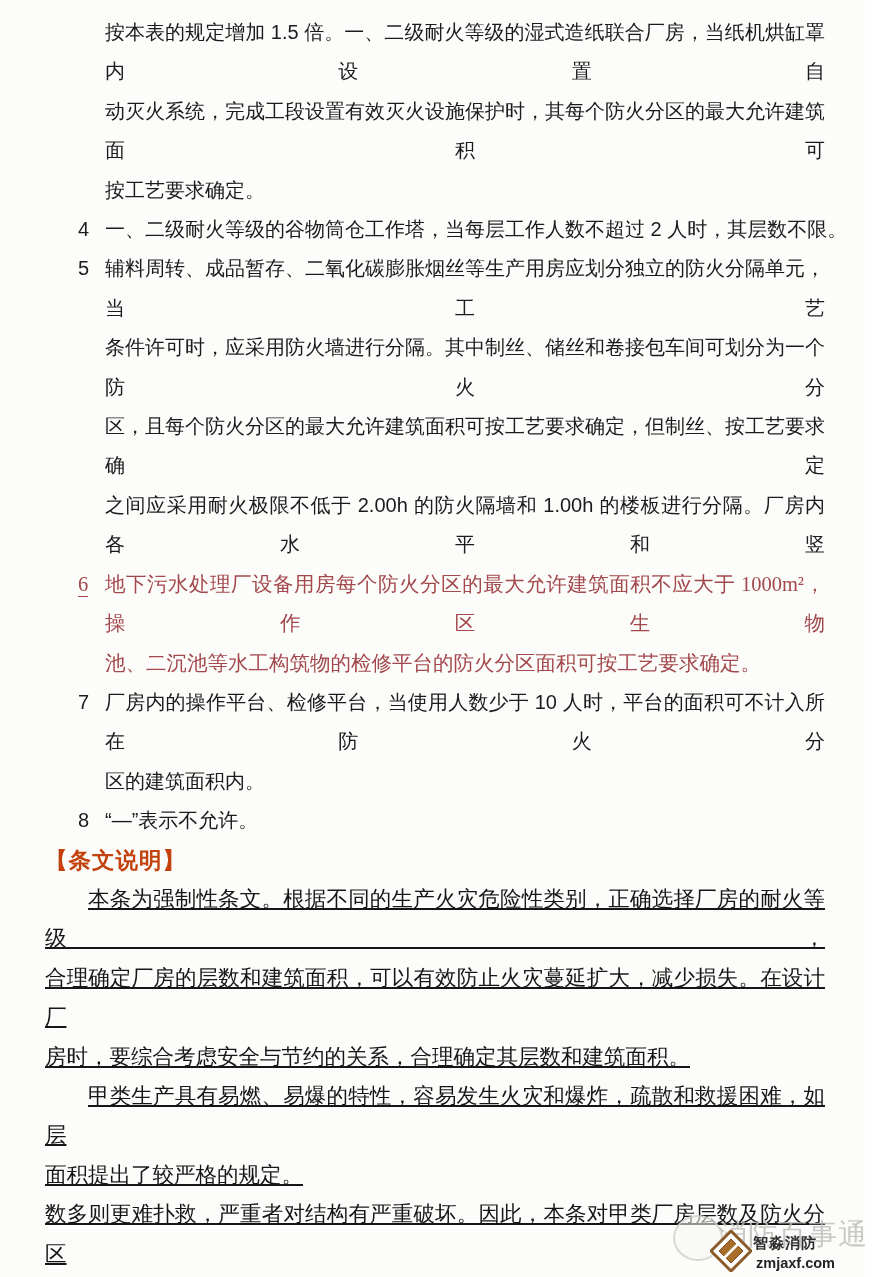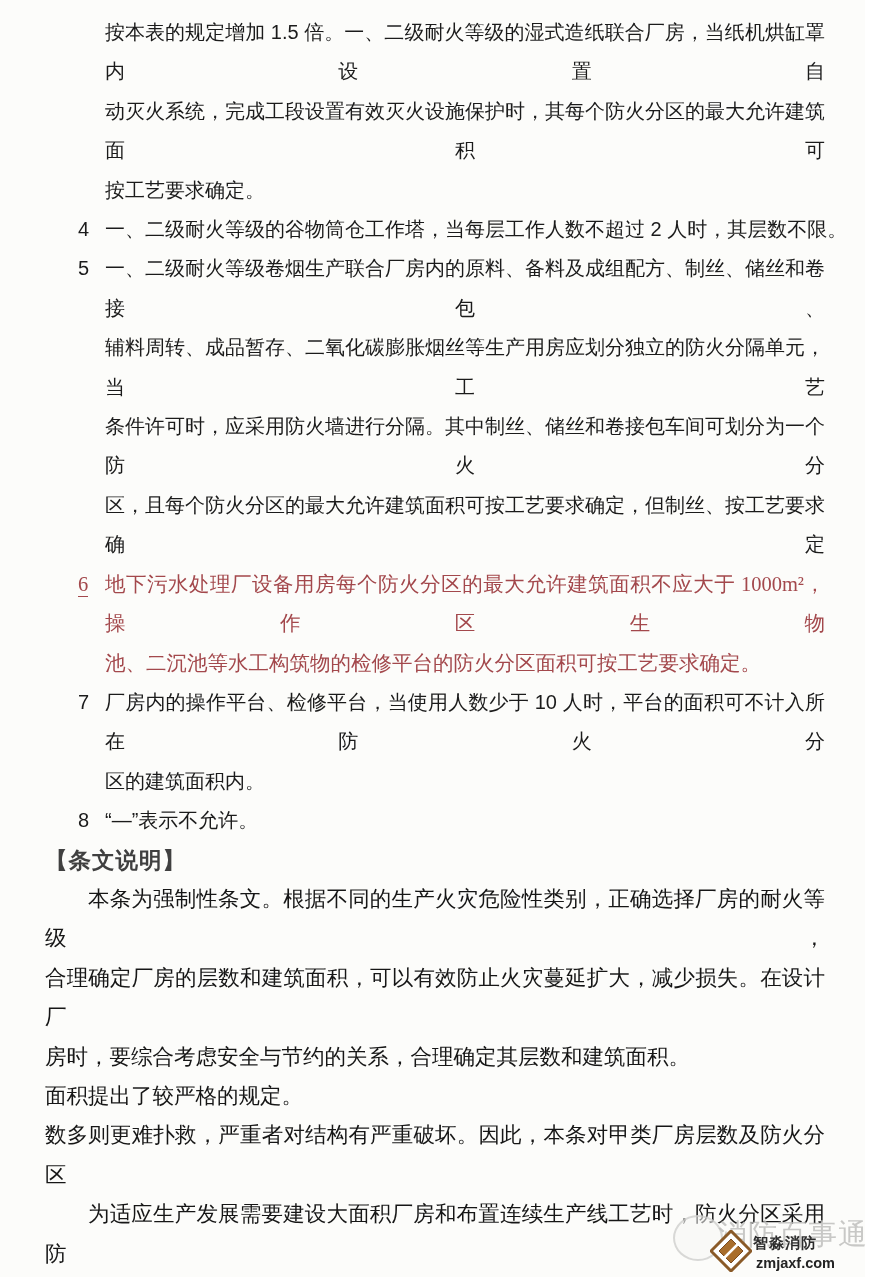--- a/index.html
+++ b/index.html
@@ -16,23 +16,23 @@
   .line.fill { white-space:normal; text-align:justify; text-align-last:justify; text-justify:inter-character; }
   
   .note { position:relative; padding-left:60px; font-size:20px; }
   .note .num { position:absolute; left:33px; top:0; line-height:39.4px; }
   
   .red { color:#a3484c; }
   .red .line { text-decoration-color:#a3484c; text-decoration-thickness:1.5px; text-underline-offset:6px; }
   .note.red { font-family:"Liberation Serif", serif; font-size:20.5px; }
   .note.red .num { height:31px; border-bottom:1.5px solid #a3484c; }
   
-  .section-title { font-size:22.5px; font-weight:bold; color:#404040; line-height:39.4px; letter-spacing:1px; }
+  .section-title { font-size:22.5px; font-weight:bold; color:#c2410c; line-height:39.4px; letter-spacing:1px; }
   
-  .para { font-family:"Liberation Serif", serif; font-size:21.5px; color:#161616; }
+  .para { font-family:"Liberation Serif", serif; font-size:21.5px; color:#161616;text-decoration:underline; }
   .para .line.indent { text-indent:2em; }
   
   .wm { position:absolute; right:0; bottom:0; width:200px; height:70px; pointer-events:none; }
   .wm-circle {
     position:absolute; left:8px; top:8px; width:46px; height:42px;
     border:2px solid #d2d2d0; border-radius:50%;
     background:rgba(246,246,244,.65); opacity:.85;
   }
   .wm-gray {
     position:absolute; left:53px; top:8px;
@@ -59,24 +59,24 @@
         <div class="line fill">按本表的规定增加 1.5 倍。一、二级耐火等级的湿式造纸联合厂房，当纸机烘缸罩内设置自</div>
         <div class="line fill">动灭火系统，完成工段设置有效灭火设施保护时，其每个防火分区的最大允许建筑面积可</div>
         <div class="line">按工艺要求确定。</div>
       </div>
       <div class="note">
         <span class="num">4</span>
         <div class="line">一、二级耐火等级的谷物筒仓工作塔，当每层工作人数不超过 2 人时，其层数不限。</div>
       </div>
       <div class="note">
         <span class="num">5</span>
-        <div class="line fill">一、二级耐火等级卷烟生产联合厂房内的原料、备料及成组配方、制丝、储丝和卷接包、</div>
         <div class="line fill">辅料周转、成品暂存、二氧化碳膨胀烟丝等生产用房应划分独立的防火分隔单元，当工艺</div>
         <div class="line fill">条件许可时，应采用防火墙进行分隔。其中制丝、储丝和卷接包车间可划分为一个防火分</div>
         <div class="line fill">区，且每个防火分区的最大允许建筑面积可按工艺要求确定，但制丝、按工艺要求确定</div>
+        <div class="line fill">之间应采用耐火极限不低于 2.00h 的防火隔墙和 1.00h 的楼板进行分隔。厂房内各水平和竖</div>
       </div>
       <div class="note red">
         <span class="num">6</span>
         <div class="line fill">地下污水处理厂设备用房每个防火分区的最大允许建筑面积不应大于 1000m²，操作区生物</div>
         <div class="line">池、二沉池等水工构筑物的检修平台的防火分区面积可按工艺要求确定。</div>
       </div>
       <div class="note">
         <span class="num">7</span>
         <div class="line fill">厂房内的操作平台、检修平台，当使用人数少于 10 人时，平台的面积可不计入所在防火分</div>
         <div class="line">区的建筑面积内。</div>
@@ -89,20 +89,21 @@
 
   <div class="section-title">【条文说明】</div>
 
   <div id="paras">
       <div class="para">
         <div class="line fill indent">本条为强制性条文。根据不同的生产火灾危险性类别，正确选择厂房的耐火等级，</div>
         <div class="line fill">合理确定厂房的层数和建筑面积，可以有效防止火灾蔓延扩大，减少损失。在设计厂</div>
         <div class="line">房时，要综合考虑安全与节约的关系，合理确定其层数和建筑面积。</div>
       </div>
       <div class="para">
+        <div class="line fill indent">甲类生产具有易燃、易爆的特性，容易发生火灾和爆炸，疏散和救援困难，如层</div>
         <div class="line">面积提出了较严格的规定。</div>
         <div class="line fill">数多则更难扑救，严重者对结构有严重破坏。因此，本条对甲类厂房层数及防火分区</div>
       </div>
       <div class="para">
         <div class="line fill indent">为适应生产发展需要建设大面积厂房和布置连续生产线工艺时，防火分区采用防</div>
       </div>
     </div>
 
   <div class="wm">
     <div class="wm-circle"></div>

